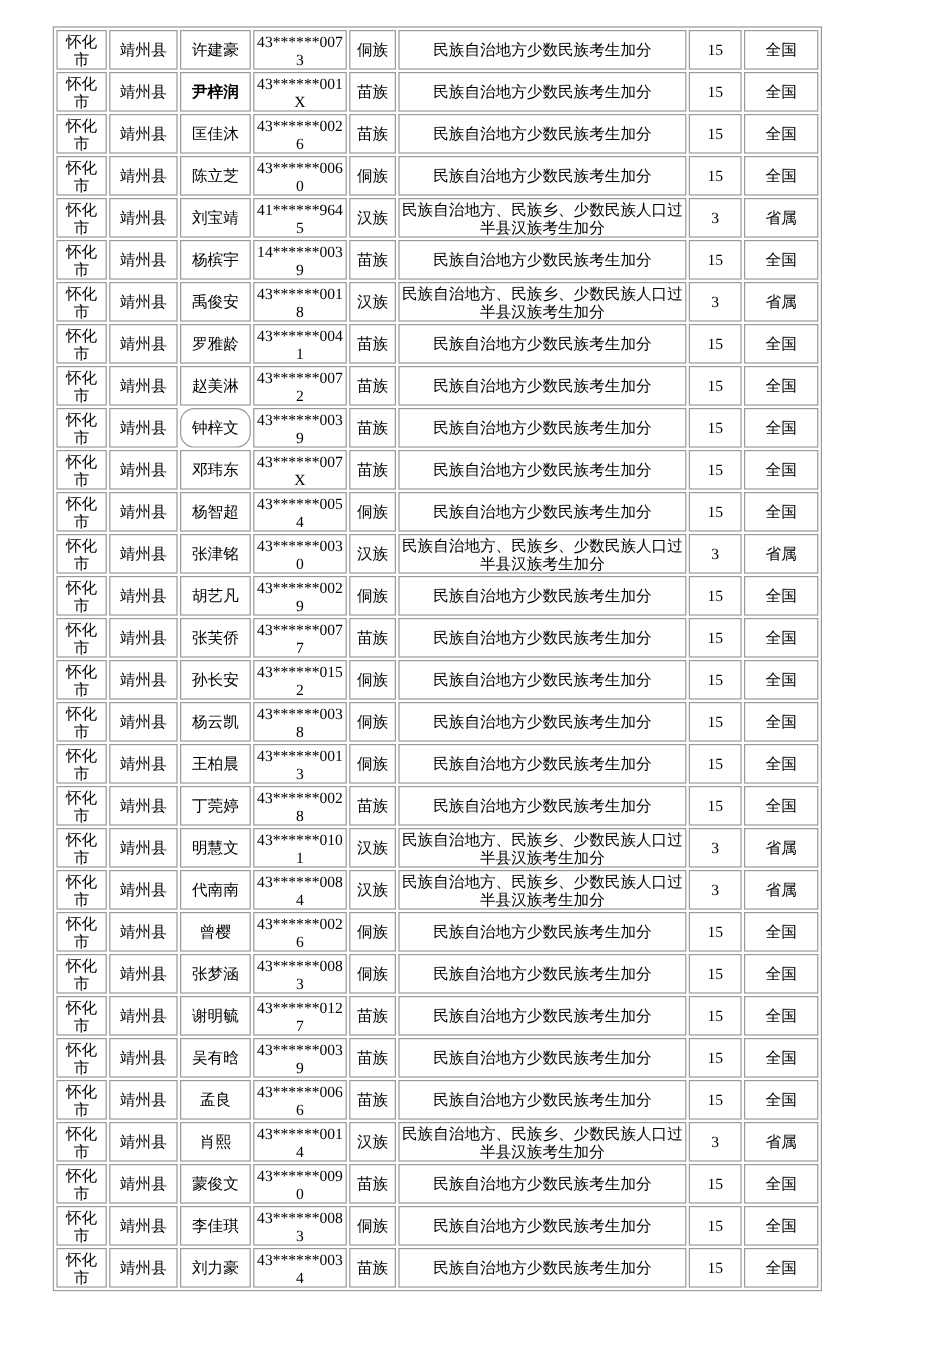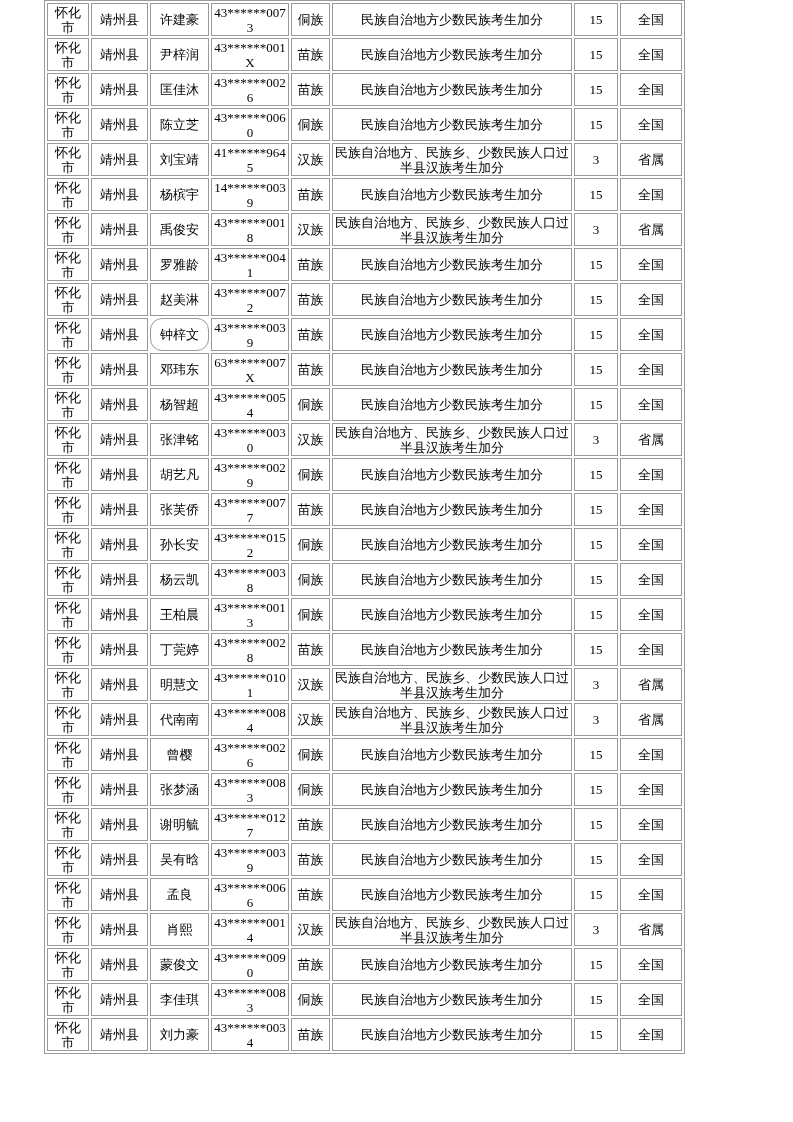--- a/index.html
+++ b/index.html
@@ -18,21 +18,21 @@
     position: absolute;
     left: 0; top: 0;
     width: 793px;
     height: 1122px;
     background: #ffffff;
     overflow: hidden;
   }
   table.grid {
     position: absolute;
     left: 44px;
-    top: 0;
+    top: 22px;
     border-collapse: separate;
     border-spacing: 2px;
     border: 1px solid #999999;
     table-layout: fixed;
     background: #ffffff;
   }
   table.grid td {
     border: 1px solid #999999;
     box-sizing: border-box;
     height: 33px;
@@ -64,21 +64,21 @@
     <td class="col-name" style="border-color: rgb(153, 153, 153);">许建豪</td>
     <td class="col-id_number" style="border-color: rgb(153, 153, 153);">43******0073</td>
     <td class="col-ethnicity" style="border-color: rgb(153, 153, 153);">侗族</td>
     <td class="col-policy" style="border-color: rgb(153, 153, 153);">民族自治地方少数民族考生加分</td>
     <td class="col-points" style="border-color: rgb(153, 153, 153);">15</td>
     <td class="col-scope" style="border-color: rgb(153, 153, 153);">全国</td>
   </tr>
         <tr>
     <td class="col-city" style="border-color: rgb(153, 153, 153);">怀化市</td>
     <td class="col-county" style="border-color: rgb(153, 153, 153);">靖州县</td>
-    <td class="col-name" style="border-color: rgb(153, 153, 153);">尹梓润</td>
+    <td class="col-name" style="border-color: rgb(153, 153, 153); font-weight: bold;">尹梓润</td>
     <td class="col-id_number" style="border-color: rgb(153, 153, 153);">43******001X</td>
     <td class="col-ethnicity" style="border-color: rgb(153, 153, 153);">苗族</td>
     <td class="col-policy" style="border-color: rgb(153, 153, 153);">民族自治地方少数民族考生加分</td>
     <td class="col-points" style="border-color: rgb(153, 153, 153);">15</td>
     <td class="col-scope" style="border-color: rgb(153, 153, 153);">全国</td>
   </tr>
         <tr>
     <td class="col-city" style="border-color: rgb(153, 153, 153);">怀化市</td>
     <td class="col-county" style="border-color: rgb(153, 153, 153);">靖州县</td>
     <td class="col-name" style="border-color: rgb(153, 153, 153);">匡佳沐</td>
@@ -155,21 +155,21 @@
     <td class="col-id_number" style="border-color: rgb(153, 153, 153);">43******0039</td>
     <td class="col-ethnicity" style="border-color: rgb(153, 153, 153);">苗族</td>
     <td class="col-policy" style="border-color: rgb(153, 153, 153);">民族自治地方少数民族考生加分</td>
     <td class="col-points" style="border-color: rgb(153, 153, 153);">15</td>
     <td class="col-scope" style="border-color: rgb(153, 153, 153);">全国</td>
   </tr>
         <tr>
     <td class="col-city" style="border-color: rgb(153, 153, 153);">怀化市</td>
     <td class="col-county" style="border-color: rgb(153, 153, 153);">靖州县</td>
     <td class="col-name" style="border-color: rgb(153, 153, 153);">邓玮东</td>
-    <td class="col-id_number" style="border-color: rgb(153, 153, 153);">63******007X</td>
+    <td class="col-id_number" style="border-color: rgb(153, 153, 153);">43******007X</td>
     <td class="col-ethnicity" style="border-color: rgb(153, 153, 153);">苗族</td>
     <td class="col-policy" style="border-color: rgb(153, 153, 153);">民族自治地方少数民族考生加分</td>
     <td class="col-points" style="border-color: rgb(153, 153, 153);">15</td>
     <td class="col-scope" style="border-color: rgb(153, 153, 153);">全国</td>
   </tr>
         <tr>
     <td class="col-city" style="border-color: rgb(153, 153, 153);">怀化市</td>
     <td class="col-county" style="border-color: rgb(153, 153, 153);">靖州县</td>
     <td class="col-name" style="border-color: rgb(153, 153, 153);">杨智超</td>
     <td class="col-id_number" style="border-color: rgb(153, 153, 153);">43******0054</td>

